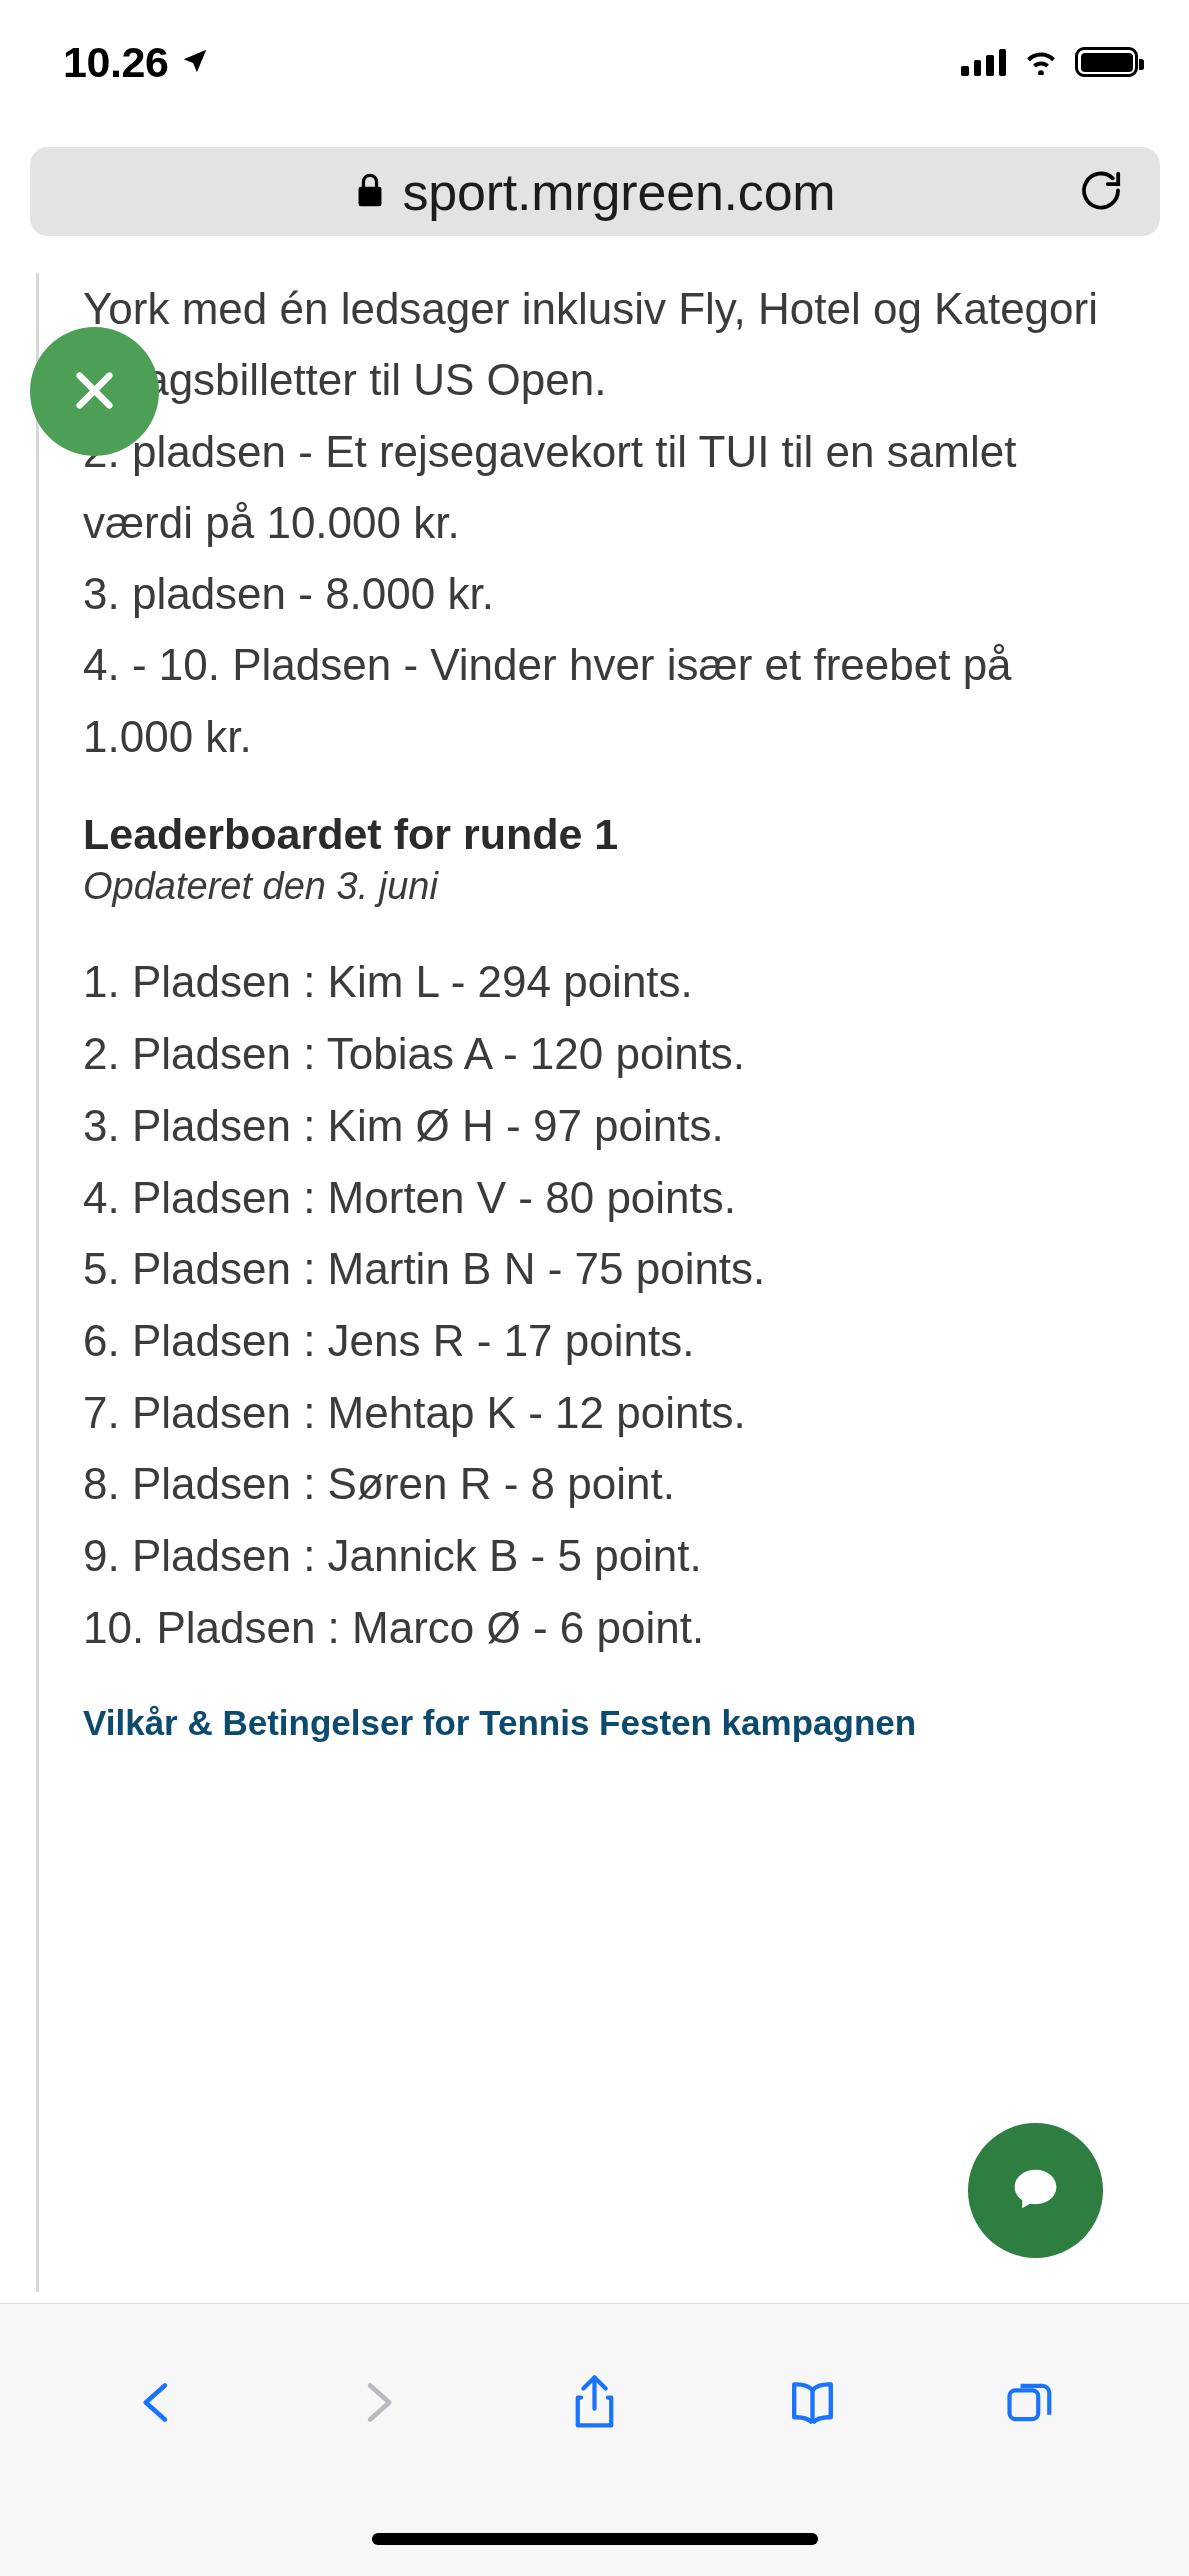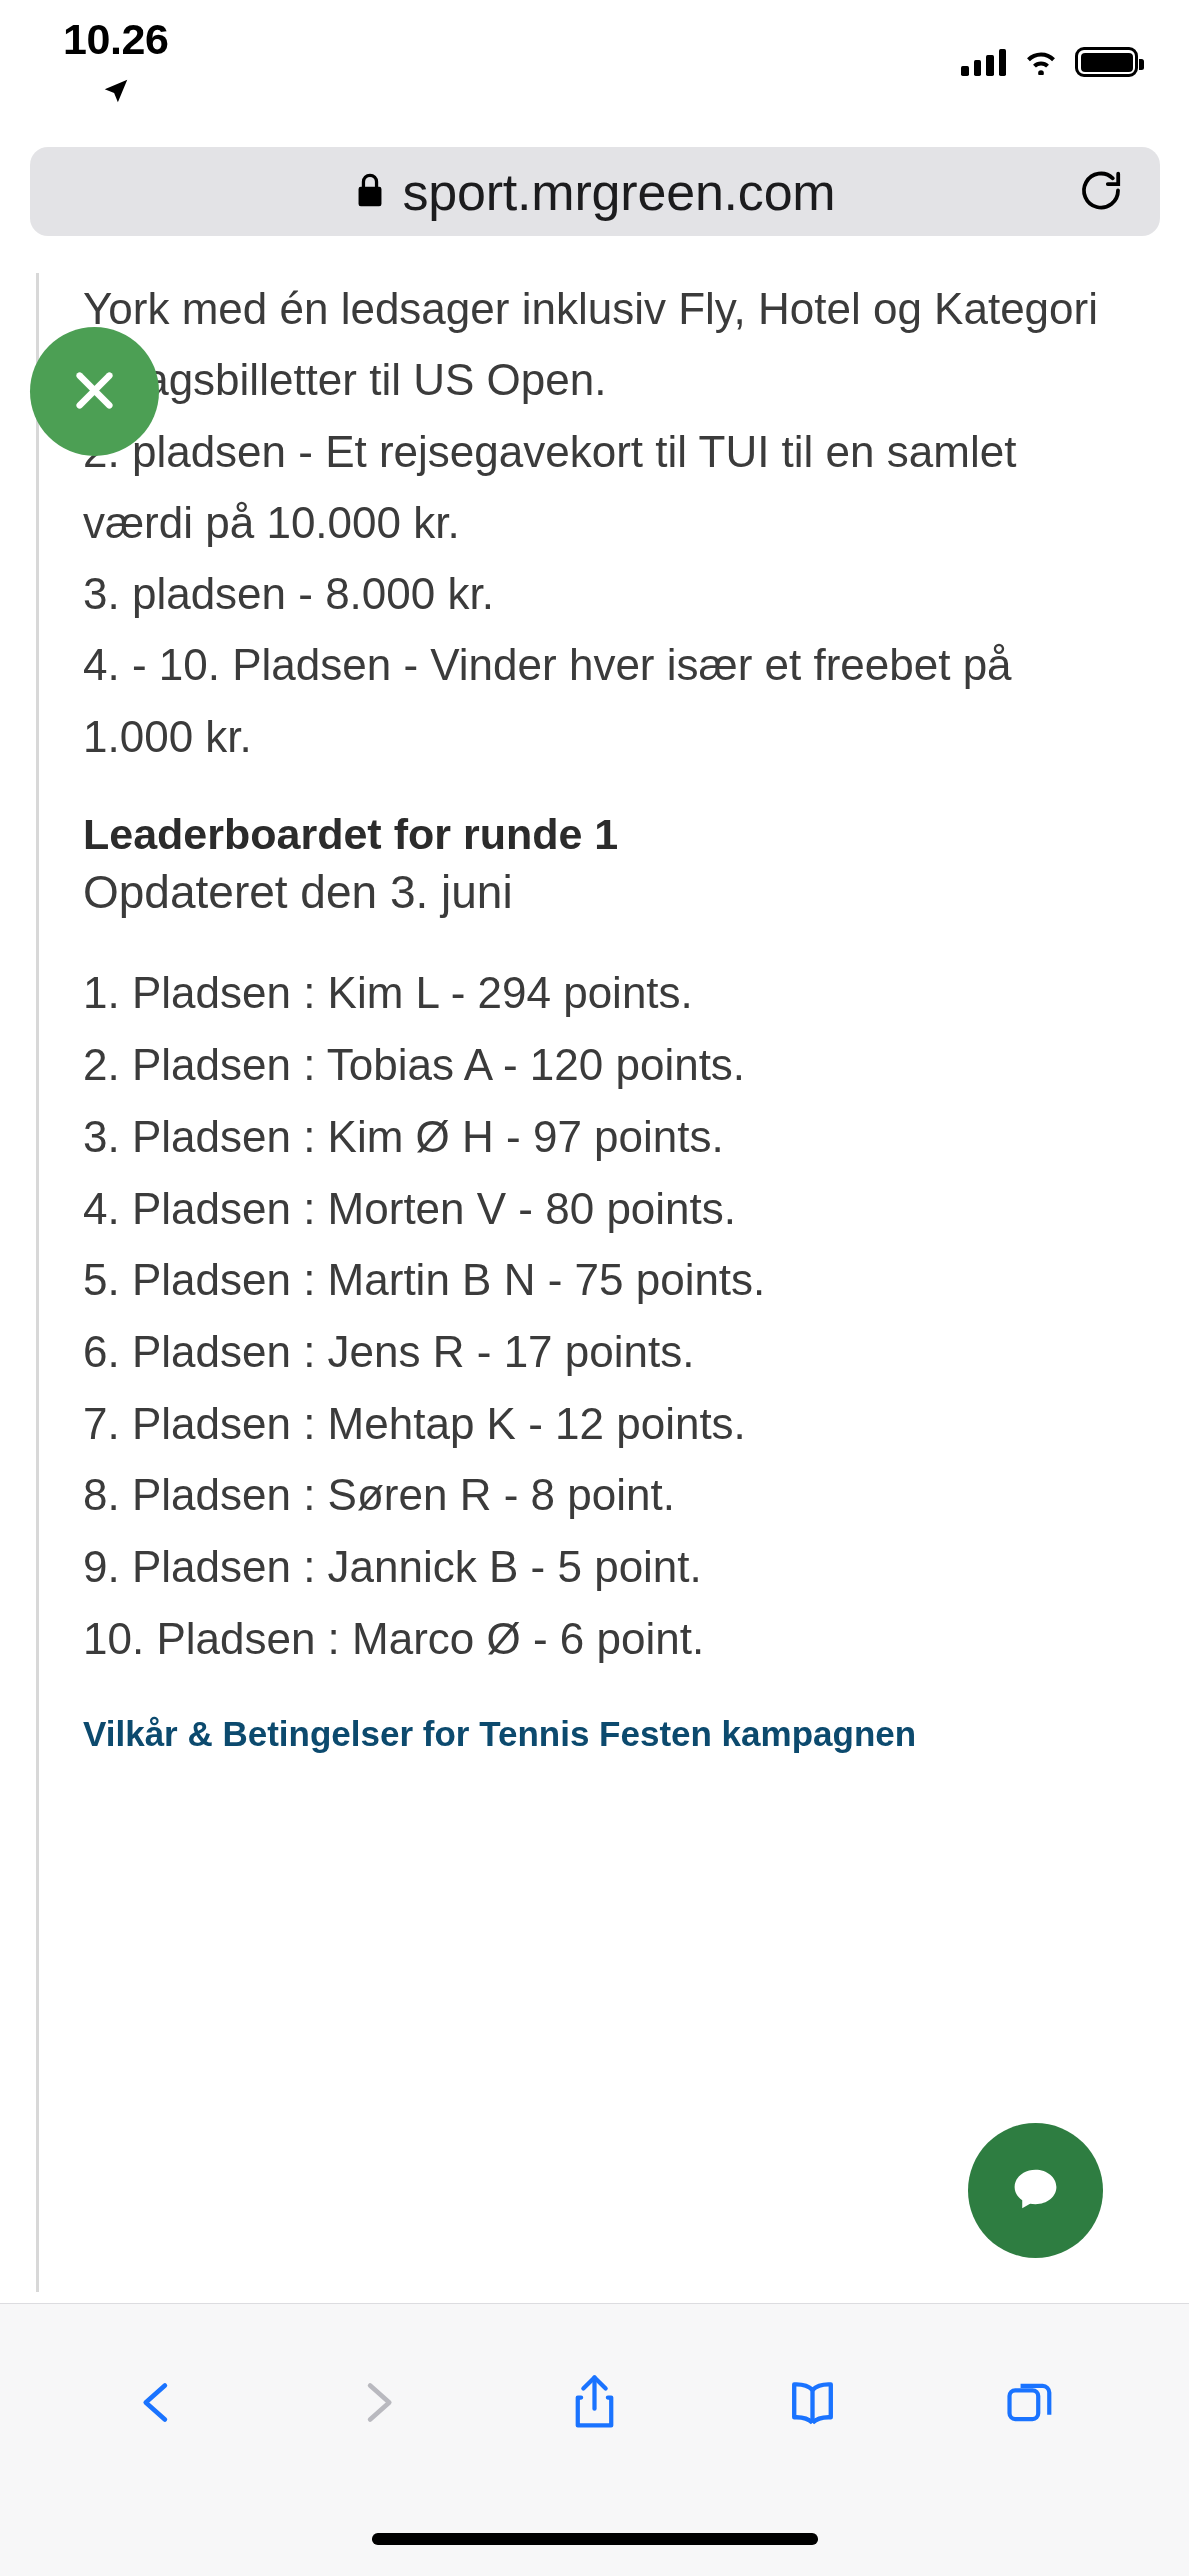--- a/index.html
+++ b/index.html
@@ -26,21 +26,20 @@
     height: 124px;
     display: flex;
     align-items: center;
     justify-content: space-between;
     padding: 0 51px 0 63px;
   }
   .status-left {
     display: flex;
     align-items: center;
     gap: 11.6px;
-    flex-direction: column;
   }
   .status-time {
     font-size: 43px;
     font-weight: 600;
     color: #000;
     letter-spacing: -0.4px;
   }
   .loc-icon { display:block; }
   .status-right {
     display: flex;
@@ -116,21 +115,22 @@
     margin-bottom: 0;
   }
   .para.block { margin-top: 33px; }
   .h-bold {
     font-size: 43px;
     font-weight: bold;
     color: #2b2b2b;
     margin-top: 38px;
   }
   .h-italic {
-    font-size: 46px;
+    font-size: 38px;
+    font-style: italic;
     color: #3b3b3b;
     margin-top: 6.6px;
   }
   .lb-list {
     margin-top: 38px;
   }
   .lb-list div {
     font-size: 44px;
     line-height: 1.63;
     color: #3b3b3b;

